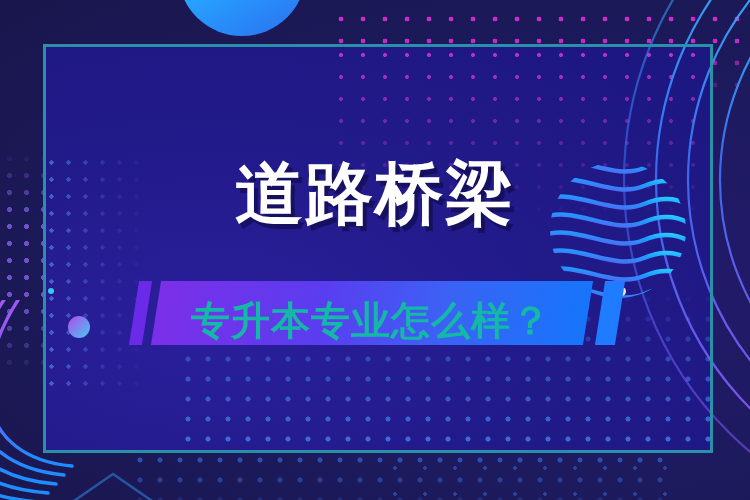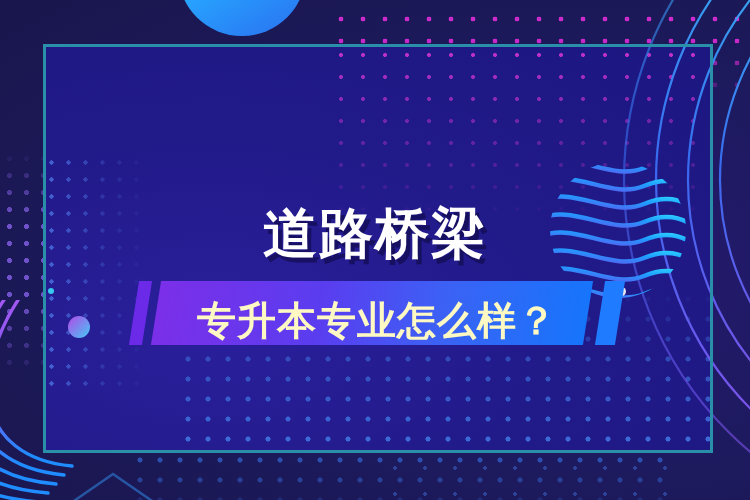--- a/index.html
+++ b/index.html
@@ -137,29 +137,28 @@
   .chevron-bottom{
     position:absolute;left:45px;top:468px;width:180px;height:50px;
     pointer-events:none;opacity:.6;
   }
 
   
   .title-main{
     position:absolute;
     left:0;top:158px;width:750px;
     text-align:center;
-    font-size:54px;
+    font-size:68px;
     line-height:1.05;
     font-weight:bold;
     color:#ffffff;
     letter-spacing:2px;
     text-shadow:4px 5px 0 rgba(12,8,60,.55);
     white-space:nowrap;
     z-index:6;
-    margin-top:48px;
   }
 
   
   .banner-group{
     position:absolute;
     left:120px;top:281px;
     width:520px;height:64px;
     z-index:6;
   }
   .banner-slash{
@@ -168,25 +167,25 @@
   }
   .slash-left{ left:14px;width:13px;background:#6b2ae8; }
   .slash-main{
     left:36px;width:432px;
     background:linear-gradient(90deg,#7b2fe8 0%,#5a3df0 38%,#3a63f5 68%,#1675fb 100%);
   }
   .slash-right{ left:480px;width:20px;background:#1f7bff; }
 
   .banner-text{
     position:absolute;
-    left:42px;top:0;width:430px;height:80px;
+    left:36px;top:0;width:430px;height:80px;
     display:flex;align-items:center;justify-content:center;
     font-size:39px;
     font-weight:bold;
-    color:#fef9c3;
+    color:#14b8a6;
     letter-spacing:1px;
     white-space:nowrap;
   }
 </style>
 </head>
 <body>
 
 <div id="poster">
 
   <div class="bg-outer"></div>

